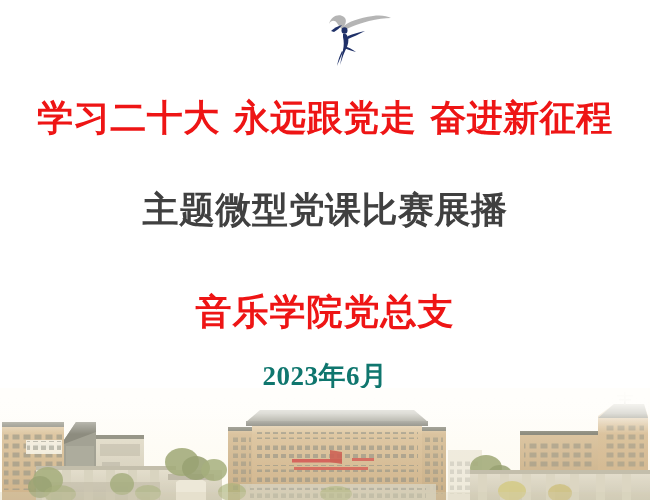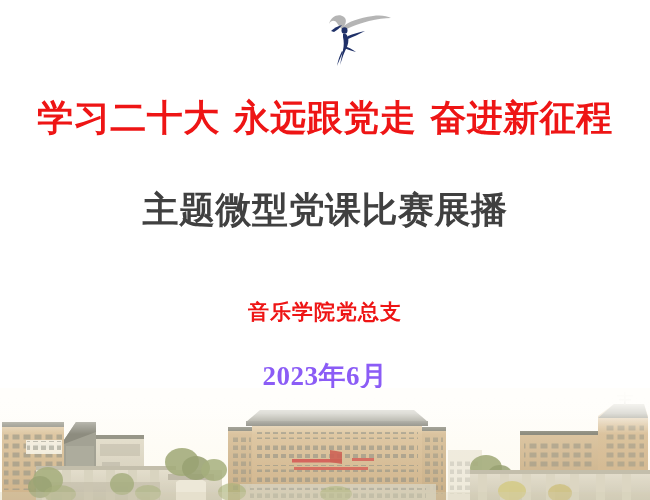--- a/index.html
+++ b/index.html
@@ -63,29 +63,29 @@
     font-size: 36px;
     line-height: 44px;
     letter-spacing: 0.5px;
     margin-top: 48px;
     white-space: nowrap;
   }
 
   .line-org {
     color: #ee1515;
     font-weight: 700;
-    font-size: 21px;
+    font-size: 36px;
     line-height: 34px;
     letter-spacing: 1px;
     margin-top: 63px;
     white-space: nowrap;
   }
 
   .line-date {
-    color: #8b5cf6;
+    color: #0f766e;
     font-family: "Liberation Serif", "DejaVu Serif", serif;
     font-weight: 700;
     font-size: 27px;
     line-height: 34px;
     letter-spacing: 0.5px;
     margin-top: 30px;
     white-space: nowrap;
   }
 
   

